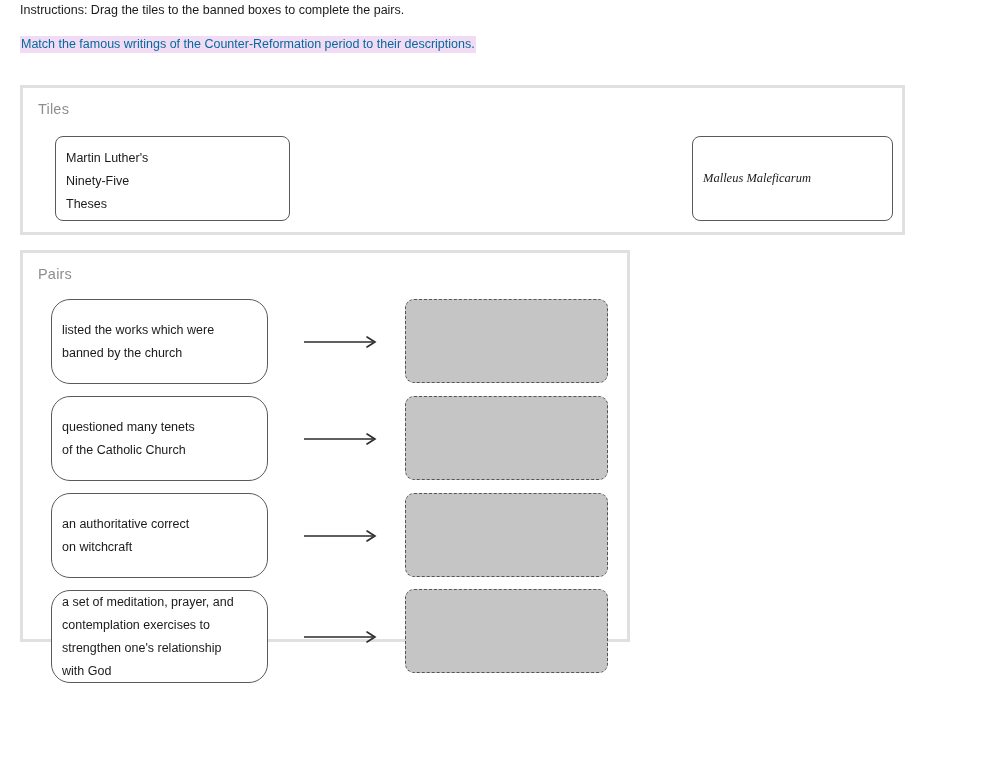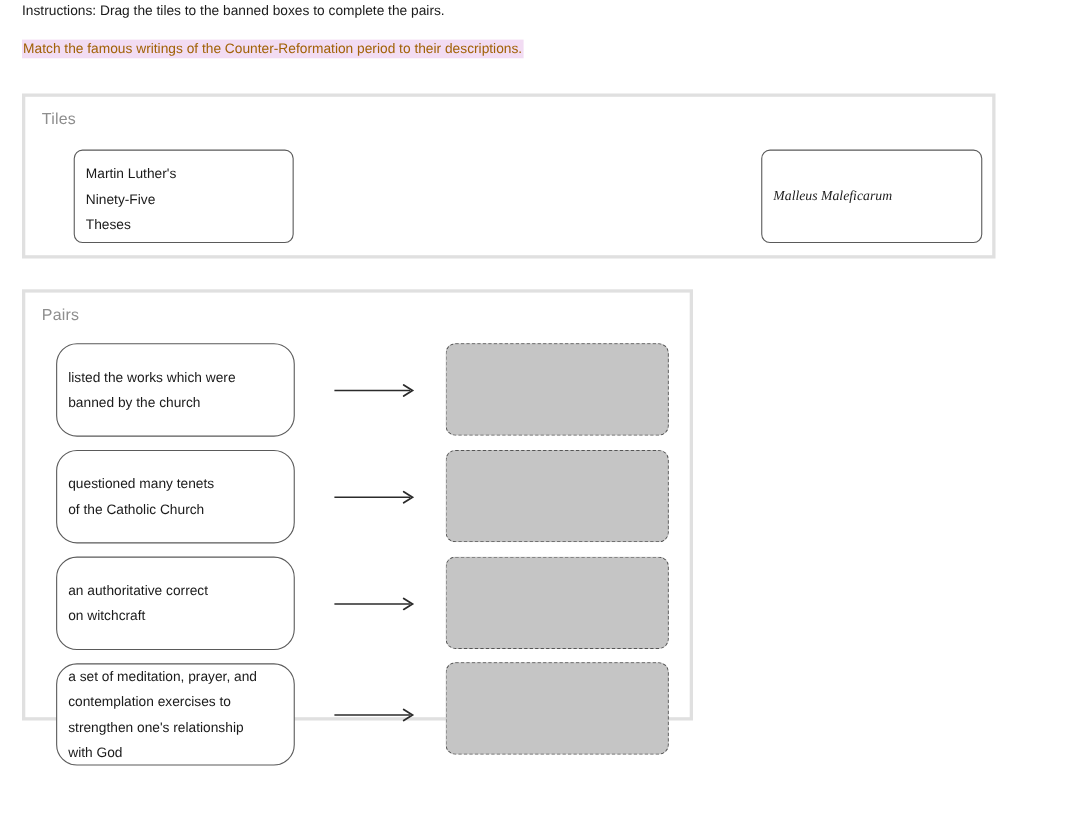--- a/index.html
+++ b/index.html
@@ -32,21 +32,21 @@
   }
   #instruction-label {
     font-weight: normal;
   }
   #prompt-line {
     position: absolute;
     left: 20px;
     top: 36px;
     font-size: 12.5px;
     line-height: 17px;
-    color: #a16207;
+    color: #0369a1;
     background: #f2dcf3;
     display: inline-block;
     padding: 0 1px;
     white-space: nowrap;
   }
 
   
   .panel {
     position: absolute;
     background: #ffffff;
@@ -84,29 +84,29 @@
   }
   .tile-text {
     font-size: 12.5px;
     line-height: 23px;
     color: #1a1a1a;
     white-space: pre-line;
   }
   .tile-text.italic { font-style: italic; }
   .tile.multiline { justify-content: flex-start; padding-top: 10px; }
 
-  #tile-0 { left: 44px;  width: 200px; }
+  #tile-0 { left: 32px;  width: 235px; }
   #tile-1 { left: 242px; width: 200px; }
   #tile-2 { left: 455px; width: 200px; }
   #tile-3 { left: 669px; width: 201px; font-family: Liberation Serif, serif; }
 
   
   #pairs-panel {
     left: 20px;
-    top: 263px;
+    top: 250px;
     width: 610px;
     height: 392px;
   }
   .pair-row {
     position: absolute;
     left: 0;
     width: 100%;
     height: 0;
   }
   .pair-prompt {

